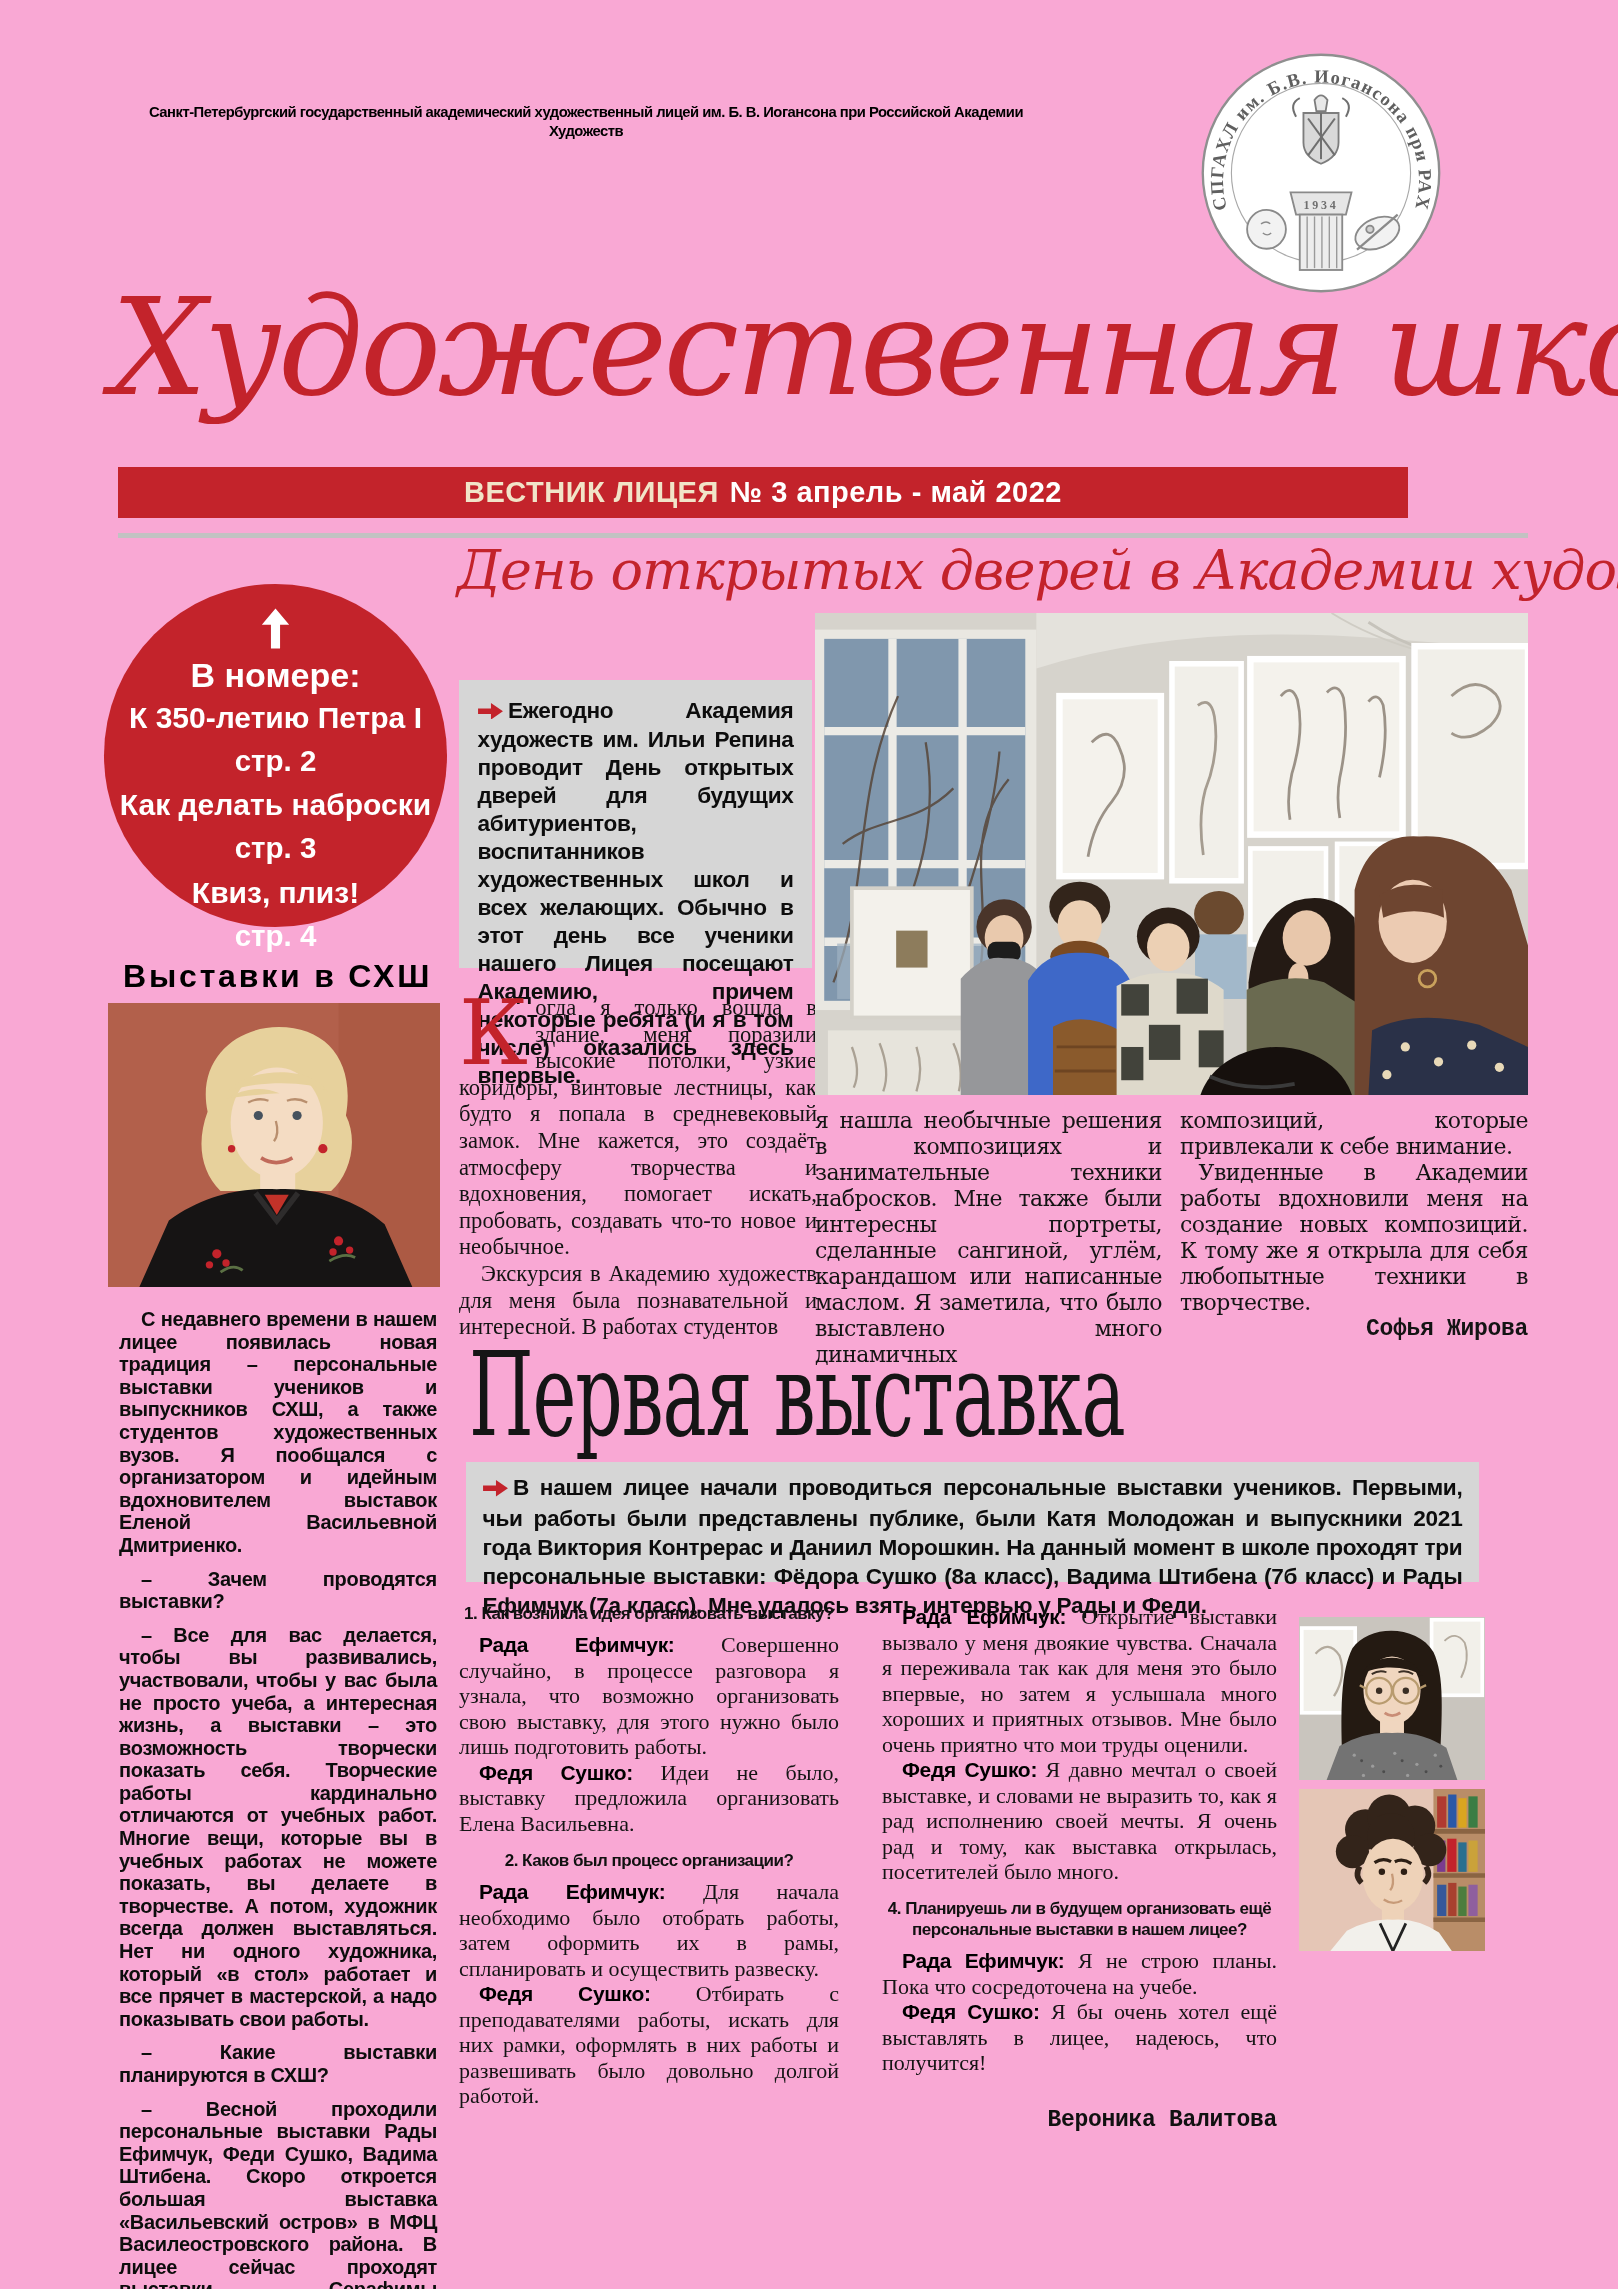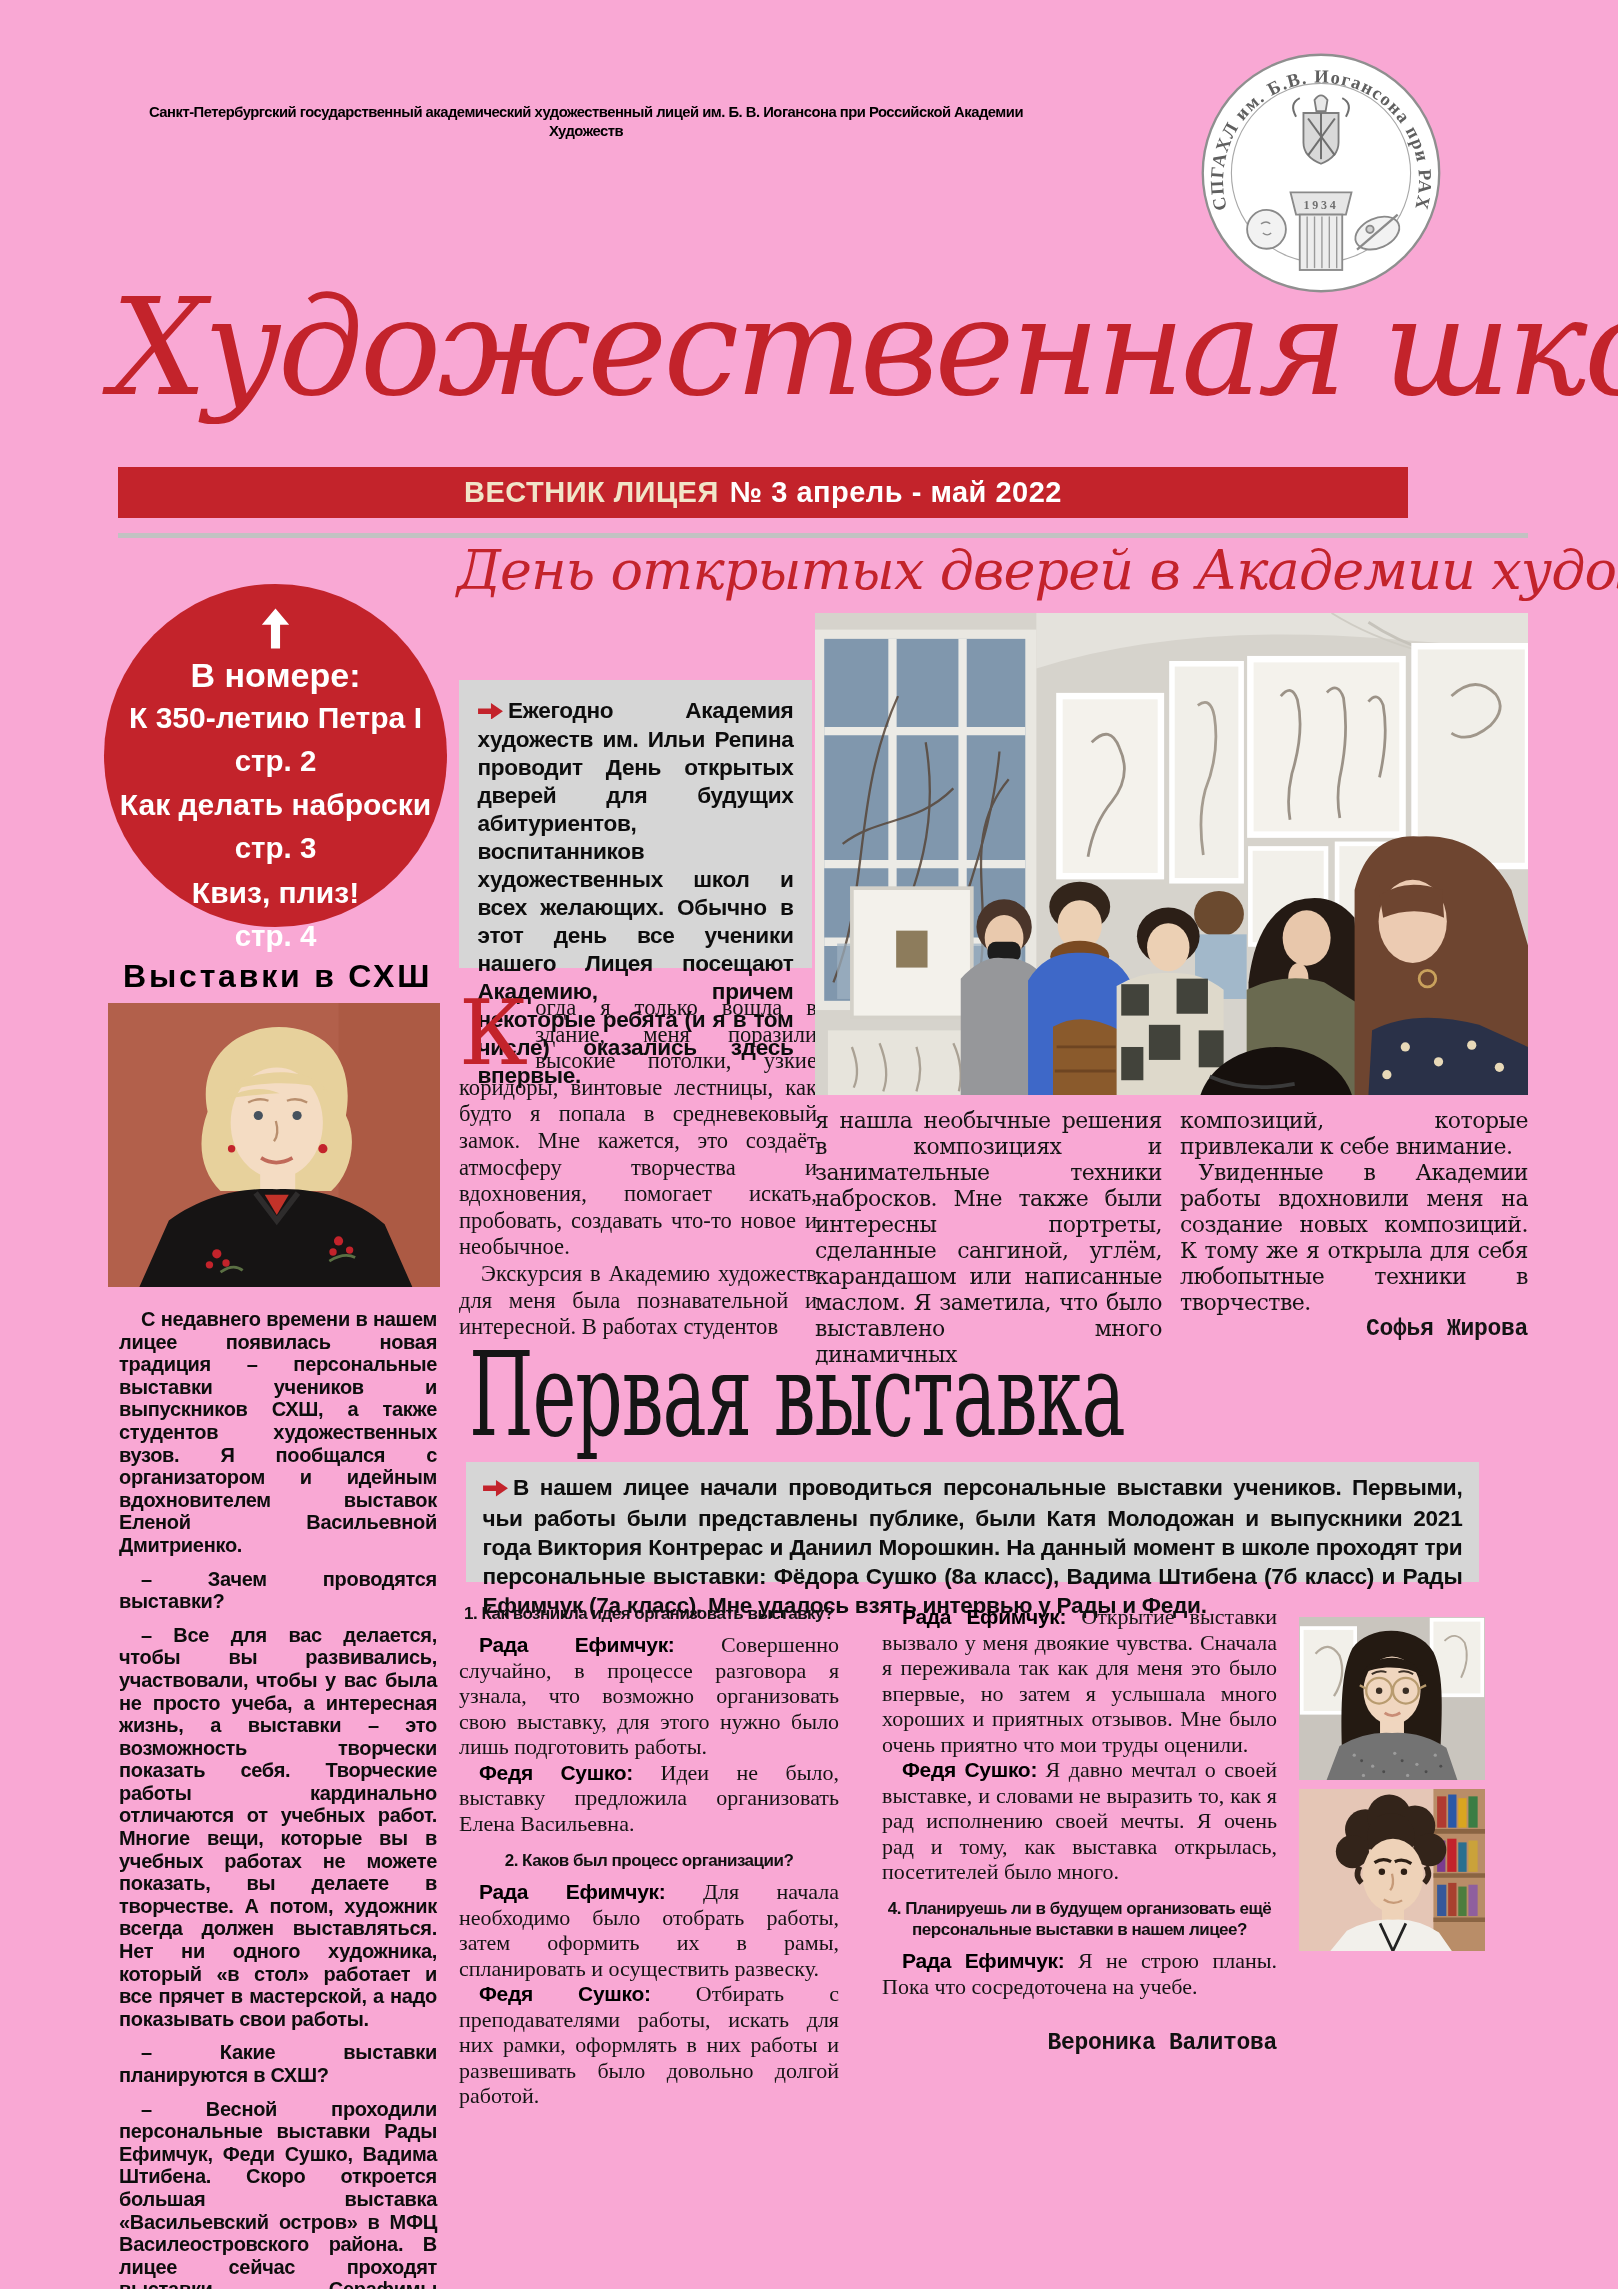--- a/index.html
+++ b/index.html
@@ -343,20 +343,21 @@
     <div class="q">2. Каков был процесс организации?</div>
     <p class="a"><span class="ind"></span><span class="nm">Рада Ефимчук:</span> <span>Для начала необходимо было отобрать работы, затем оформить их в рамы, спланировать и осуществить развеску.</span></p>
     <p class="a"><span class="ind"></span><span class="nm">Федя Сушко:</span> <span>Отбирать с преподавателями работы, искать для них рамки, оформлять в них работы и развешивать было довольно долгой работой.</span></p>
   </div>
 
   <div class="abs iv iv-col2">
     <p class="a"><span class="ind"></span><span class="nm">Рада Ефимчук:</span> <span>Открытие выставки вызвало у меня двоякие чувства. Сначала я переживала так как для меня это было впервые, но затем я услышала много хороших и приятных отзывов. Мне было очень приятно что мои труды оценили.</span></p>
     <p class="a"><span class="ind"></span><span class="nm">Федя Сушко:</span> <span>Я давно мечтал о своей выставке, и словами не выразить то, как я рад исполнению своей мечты. Я очень рад и тому, как выставка открылась, посетителей было много.</span></p>
     <div class="q">4. Планируешь ли в будущем организовать ещё персональные выставки в нашем лицее?</div>
     <p class="a"><span class="ind"></span><span class="nm">Рада Ефимчук:</span> <span>Я не строю планы. Пока что сосредоточена на учебе.</span></p>
+    <p class="a"><span class="ind"></span><span class="nm">Федя Сушко:</span> <span>Я бы очень хотел ещё выставлять в лицее, надеюсь, что получится!</span></p>
     <div class="sig iv-sig">Вероника Валитова</div>
   </div>
 
   <svg class="abs photo photo-rada" viewBox="0 0 202 177" preserveAspectRatio="none">
     <rect width="202" height="177" fill="#c9c5be"></rect>
     <rect x="3" y="12" width="58" height="92" fill="#f2f0ea" stroke="#ffffff" stroke-width="4"></rect>
     <path d="M18,40 q14,-16 26,2 q8,22 -6,44" stroke="#b3aa9d" stroke-width="2.5" fill="none"></path>
     <rect x="144" y="3" width="55" height="82" fill="#f2f0ea" stroke="#ffffff" stroke-width="4"></rect>
     <path d="M158,26 q12,-12 22,2 q6,18 -4,38" stroke="#b3aa9d" stroke-width="2" fill="none"></path>
     <path d="M58,34 C76,8 128,8 146,38 C158,64 156,100 152,177 L48,177 C44,96 46,58 58,34 Z" fill="#241a12"></path>

